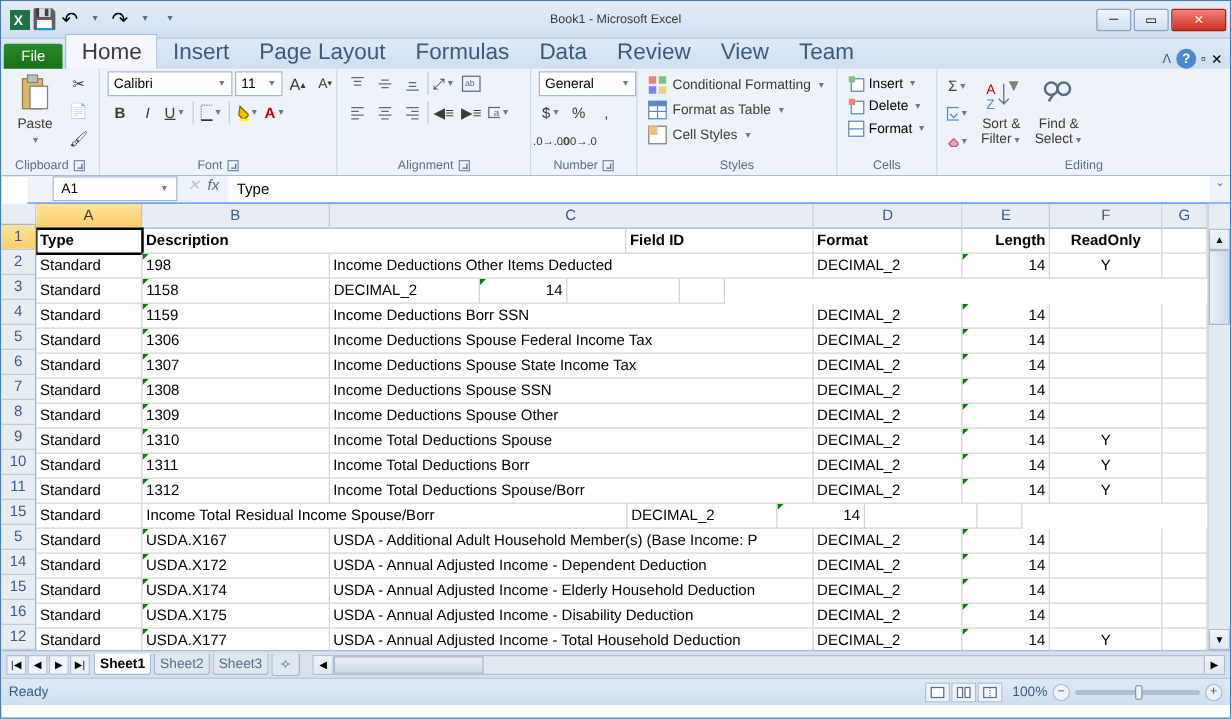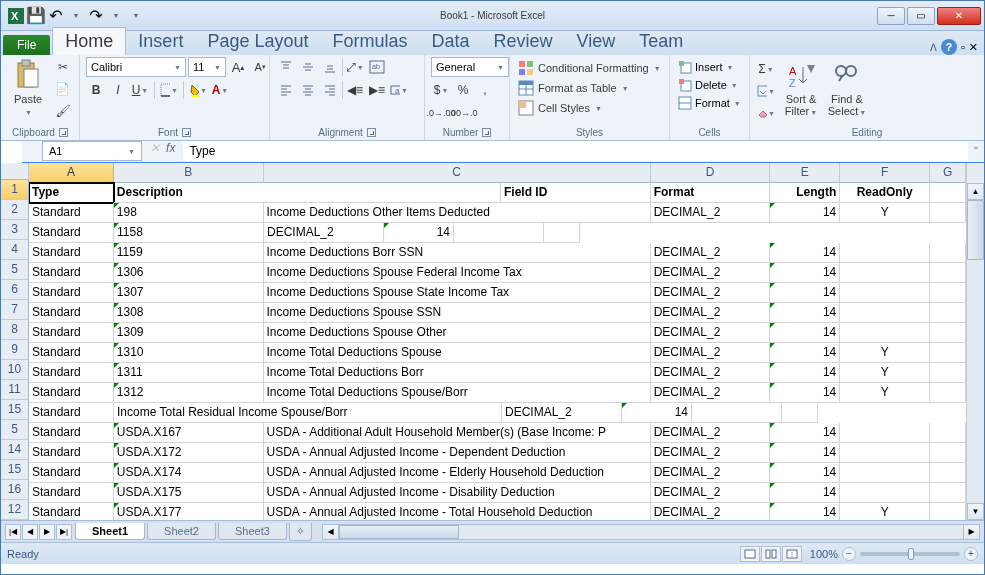--- a/index.html
+++ b/index.html
@@ -50,21 +50,21 @@
 .cell { border-right: 1px solid #d4d4d4; border-bottom: 1px solid #d4d4d4; font-size: 12px; padding: 0 3px; line-height: 19px; overflow: hidden; white-space: nowrap; color: #000; cursor: cell; position: relative; }
 .cell.sel { outline: 2px solid #000; outline-offset: -1px; background: #fff; }
 .cell.hdr { font-weight: bold; }
 .vscroll { width: 18px; background: #e8edf4; border-left: 1px solid #c0ccd8; display: flex; flex-direction: column; }
 .vsc-btn { height: 17px; background: linear-gradient(#f0f4f9, #dfe7f0); border: 1px solid #b0c0d4; display: flex; align-items: center; justify-content: center; font-size: 8px; cursor: pointer; }
 .vsc-track { flex: 1; background: #e3e9f0; position: relative; }
 .vsc-thumb { position: absolute; top: 0; width: 100%; height: 60px; background: linear-gradient(90deg,#e8eef6,#cdd9e8); border: 1px solid #a6b8cf; border-radius: 1px; cursor: pointer; }
 .sheet-tabs-row { height: 22px; display: flex; align-items: center; background: #d7e0ec; border-top: 1px solid #a6bdd9; }
 .st-nav { display: flex; margin-left: 4px; }
 .st-nav-btn { width: 16px; height: 16px; border: 1px solid #b0c0d4; background: #eef3f9; display: flex; align-items: center; justify-content: center; font-size: 8px; cursor: pointer; margin-right: 1px; }
-.sheet-tab { background: #fff; border: 1px solid #a6b8cf; border-top: none; padding: 2px 16px; font-size: 11px; margin-left: 2px; cursor: pointer; border-radius: 0 0 3px 3px; }
+.sheet-tab { background: #fff; border: 1px solid #a6b8cf; border-top: none; padding: 2px 4px; font-size: 11px; margin-left: 2px; cursor: pointer; border-radius: 0 0 3px 3px; }
 .sheet-tab.inactive { background: #dfe7f0; color: #5a6d85; }
 .hscroll { flex: 1; height: 16px; margin: 0 4px 0 10px; background: #e3e9f0; border: 1px solid #b0c0d4; display: flex; }
 .hsc-btn { width: 16px; background: linear-gradient(#f0f4f9, #dfe7f0); border-right: 1px solid #b0c0d4; display: flex; align-items: center; justify-content: center; font-size: 8px; cursor: pointer; }
 .hsc-btn.r { border-left: 1px solid #b0c0d4; border-right: none; }
 .hsc-track { flex: 1; position: relative; }
 .hsc-thumb { position: absolute; left: 0; top: 0; height: 100%; width: 120px; background: linear-gradient(#e8eef6,#cdd9e8); border: 1px solid #a6b8cf; cursor: pointer; }
 .statusbar { height: 22px; background: linear-gradient(#dfe9f5, #cddff0); border-top: 1px solid #a6bdd9; display: flex; align-items: center; font-size: 11px; color: #3b5a82; padding: 0 6px; }
 .view-btns { display: flex; margin-left: auto; gap: 1px; }
 .vb { width: 20px; height: 16px; border: 1px solid #b0c0d4; background: #eef3f9; cursor: pointer; display: flex; align-items: center; justify-content: center; }
 .zoom { display: flex; align-items: center; gap: 4px; margin-left: 8px; }

